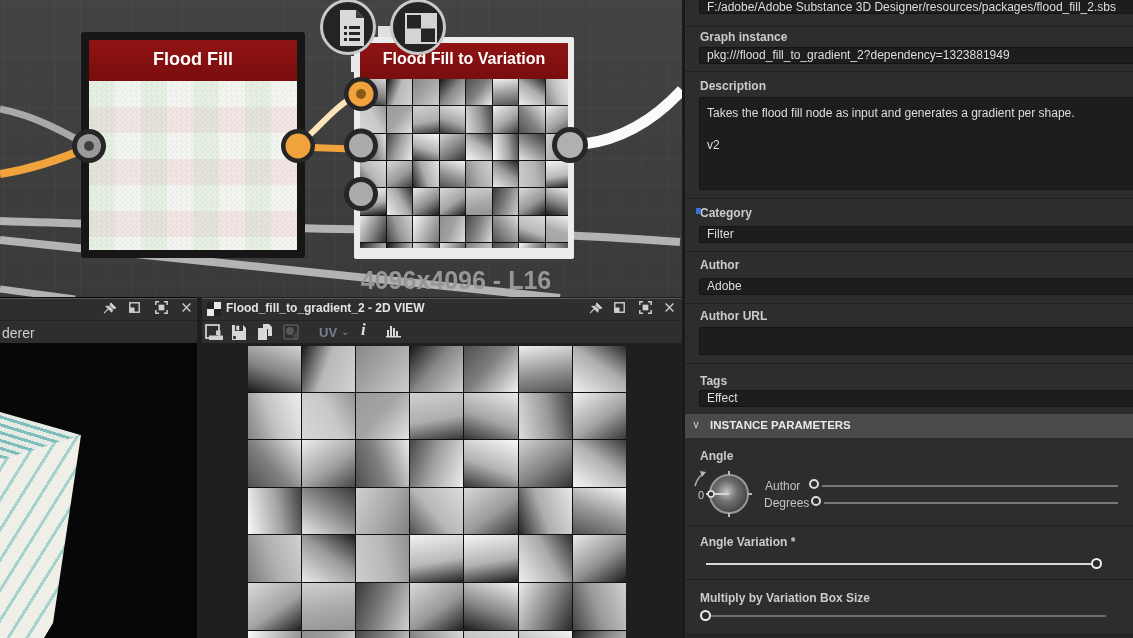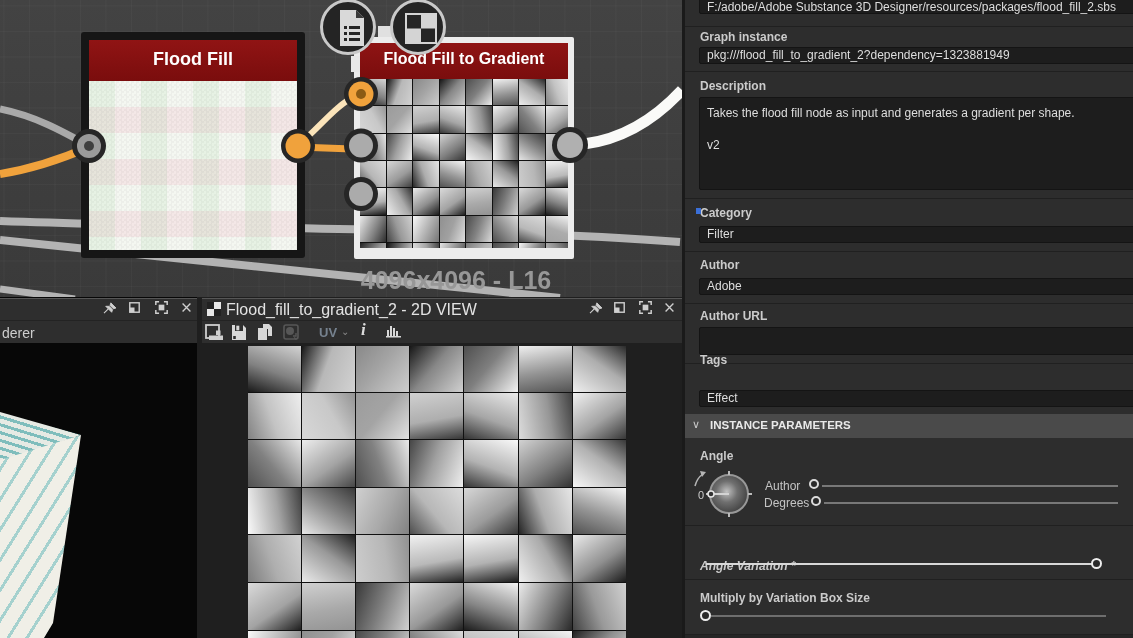--- a/index.html
+++ b/index.html
@@ -38,21 +38,21 @@
 
 .icirc { position:absolute; width:56px; height:56px; border-radius:50%;
    background:#242424; border:3px solid #c9c9c9; }
 
 
 #bottom { left:0; top:297px; width:682px; height:341px; background:#1f1f1f; }
 .tbar { position:absolute; top:1px; height:22px; background:#2e2e2e; border-top:1px solid #565656;}
 .tbar2 { position:absolute; top:23px; height:23px; background:#2e2e2e; border-top:1px solid #232323; }
 #v3d { left:0; top:0; width:197px; height:341px; background:#070707; }
 #v2d { left:202px; top:0; width:480px; height:341px; background:#1f1f1f; }
-.ttl { position:absolute; font-size:16px; font-weight:normal; color:#e3e3e3; top:4px; }
+.ttl { position:absolute; font-size:12px; font-weight:bold; color:#e3e3e3; top:4px; }
 .ticon { position:absolute; top:4px; }
 #tex2d { left:46px; top:49px; width:378px; height:292px; overflow:hidden; }
 
 
 #props { left:682px; top:0; width:451px; height:638px; background:#2d2d2d;
    border-left:3px solid #1a1a1a; }
 .sep { position:absolute; left:0; width:451px; height:1px; background:#202020; }
 .plabel { position:absolute; left:15px; font-size:12px; font-weight:bold; color:#cbcbcb; }
 .field { position:absolute; left:14px; width:436px; height:17px; background:#1d1d1d;
    border:1px solid #141414; border-radius:2px; color:#dedede; font-size:12px;
@@ -75,21 +75,21 @@
 
  <div class="node1 abs">
    <div class="n1head abs">
           <span>Flood Fill</span>
         </div>
    <div class="n1body abs"></div>
  </div>
 
  <div class="node2 abs">
    <div class="n2head abs">
-          <span>Flood Fill to Gradient</span>
+          <span>Flood Fill to Variation</span>
         </div>
    <div class="n2body abs">
           <div class="gt" style="left:0.0px;top:0px;width:26.5px;height:27.3px;background:linear-gradient(200deg, rgb(214,214,214), rgb(129,129,129) 55%, rgb(21,21,21))"></div>
           <div class="gt" style="left:26.5px;top:0px;width:26.5px;height:27.3px;background:linear-gradient(290deg, rgb(211,211,211), rgb(184,184,184) 55%, rgb(21,21,21))"></div>
           <div class="gt" style="left:53.0px;top:0px;width:26.5px;height:27.3px;background:linear-gradient(310deg, rgb(207,207,207), rgb(164,164,164) 55%, rgb(136,136,136))"></div>
           <div class="gt" style="left:79.5px;top:0px;width:26.5px;height:27.3px;background:linear-gradient(310deg, rgb(210,210,210), rgb(135,135,135) 55%, rgb(21,21,21))"></div>
           <div class="gt" style="left:106.0px;top:0px;width:26.5px;height:27.3px;background:linear-gradient(310deg, rgb(245,245,245), rgb(127,127,127) 55%, rgb(78,78,78))"></div>
           <div class="gt" style="left:132.5px;top:0px;width:26.5px;height:27.3px;background:linear-gradient(170deg, rgb(242,242,242), rgb(148,148,148) 55%, rgb(80,80,80))"></div>
           <div class="gt" style="left:159.0px;top:0px;width:26.5px;height:27.3px;background:linear-gradient(35deg, rgb(240,240,240), rgb(173,173,173) 55%, rgb(36,36,36))"></div>
           <div class="gt" style="left:185.5px;top:0px;width:26.5px;height:27.3px;background:linear-gradient(250deg, rgb(239,239,239), rgb(195,195,195) 55%, rgb(129,129,129))"></div>
@@ -348,21 +348,21 @@
   <div class="sep" style="top:198px;"></div>
   <div class="plabel" style="top:206px;">Category</div>
   <div class="field" style="top:226px;">Filter</div>
   <div class="sep" style="top:251px;"></div>
   <div class="plabel" style="top:258px;">Author</div>
   <div class="field" style="top:278px;">Adobe</div>
   <div class="sep" style="top:303px;"></div>
   <div class="plabel" style="top:309px;">Author URL</div>
   <div class="field" style="top:327px;height:28px;"></div>
   <div class="sep" style="top:363px;"></div>
-  <div class="plabel" style="top:353px;">Tags</div>
+  <div class="plabel" style="top:374px;">Tags</div>
   <div class="field" style="top:390px;">Effect</div>
   <div class="abs" style="left:0;top:414px;width:451px;height:24px;background:#4a4a4a;">
     <span style="position:absolute;left:7px;top:4px;color:#c9c9c9;font-size:11px;">∨</span>
     <span style="position:absolute;left:25px;top:5px;color:#e9e9e9;font-size:11.5px;font-weight:bold;">INSTANCE PARAMETERS</span>
   </div>
   <div class="plabel" style="top:449px;">Angle</div>
 
   <svg class="abs" style="left:3px;top:468px;" width="90" height="56" viewBox="0 0 90 56">
     <defs>
           <radialGradient id="ball" cx="44%" cy="44%" r="62%">
@@ -384,21 +384,21 @@
     <path d="M12,3 L18,4 L14,9 Z" fill="#b5b5b5"></path>
     <text x="10" y="31" font-size="11" fill="#cccccc">0</text>
   </svg>
   <div class="abs" style="left:80px;top:479px;font-size:12px;color:#c4c4c4;">Author</div>
   <div class="abs" style="left:79px;top:496px;font-size:12px;color:#c4c4c4;">Degrees</div>
   <div class="knob" style="left:124px;top:479px;"></div>
   <div class="knob" style="left:126px;top:496px;"></div>
   <div class="slider" style="left:137px;top:485px;width:296px;height:1.5px;"></div>
   <div class="slider" style="left:139px;top:502px;width:294px;height:1.5px;"></div>
   <div class="sep" style="top:525px;"></div>
-  <div class="plabel" style="top:559px;font-style:italic;">Angle Variation *</div>
+  <div class="plabel" style="top:535px;">Angle Variation *</div>
   <div class="slider" style="left:21px;top:563px;width:392px;background:#d8d8d8;"></div>
   <div class="knob" style="left:406px;top:558px;width:11px;height:11px;border-width:2.5px;border-color:#eeeeee;"></div>
   <div class="sep" style="top:579px;"></div>
   <div class="plabel" style="top:591px;">Multiply by Variation Box Size</div>
   <div class="slider" style="left:26px;top:615px;width:395px;background:#6e6e6e;height:1.5px;"></div>
   <div class="knob" style="left:15px;top:610px;width:11px;height:11px;border-width:2.5px;border-color:#eeeeee;"></div>
   <div class="sep" style="top:634px;"></div>
   <div class="abs" style="left:0;top:635px;width:451px;height:3px;background:#262626;"></div>
   <div class="abs" style="left:11px;top:208px;width:5px;height:6px;background:#3a6fd8;"></div>
 </div>

